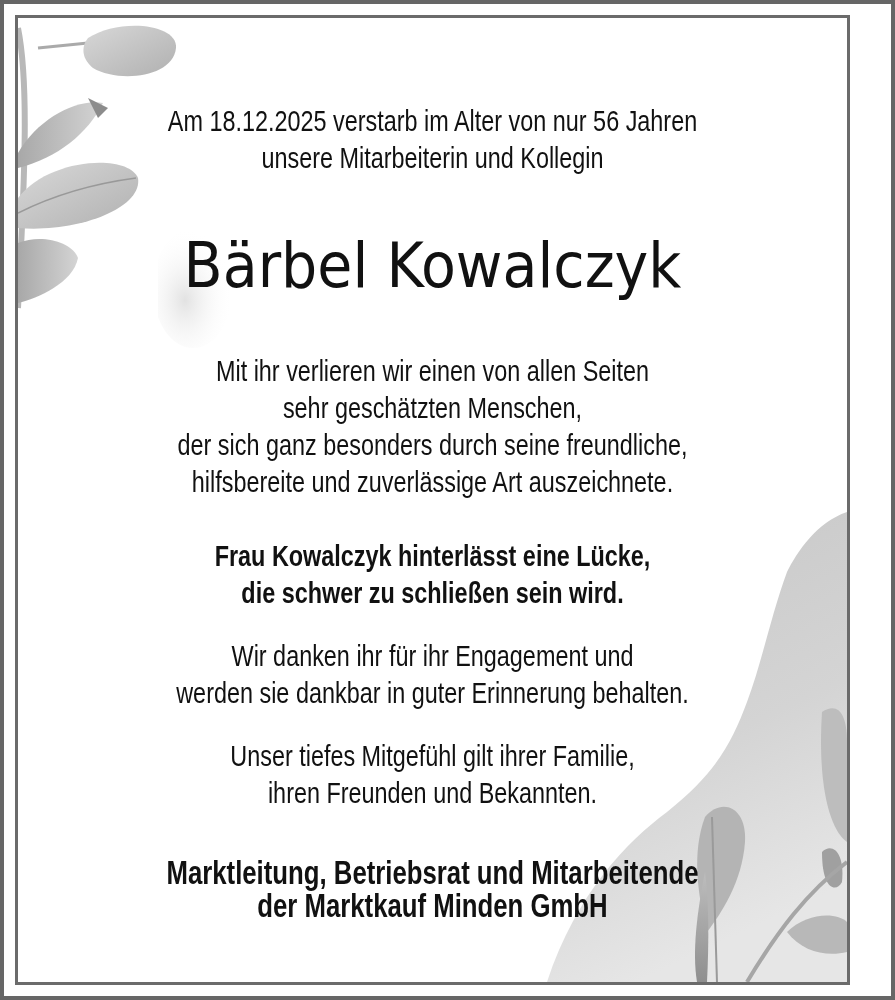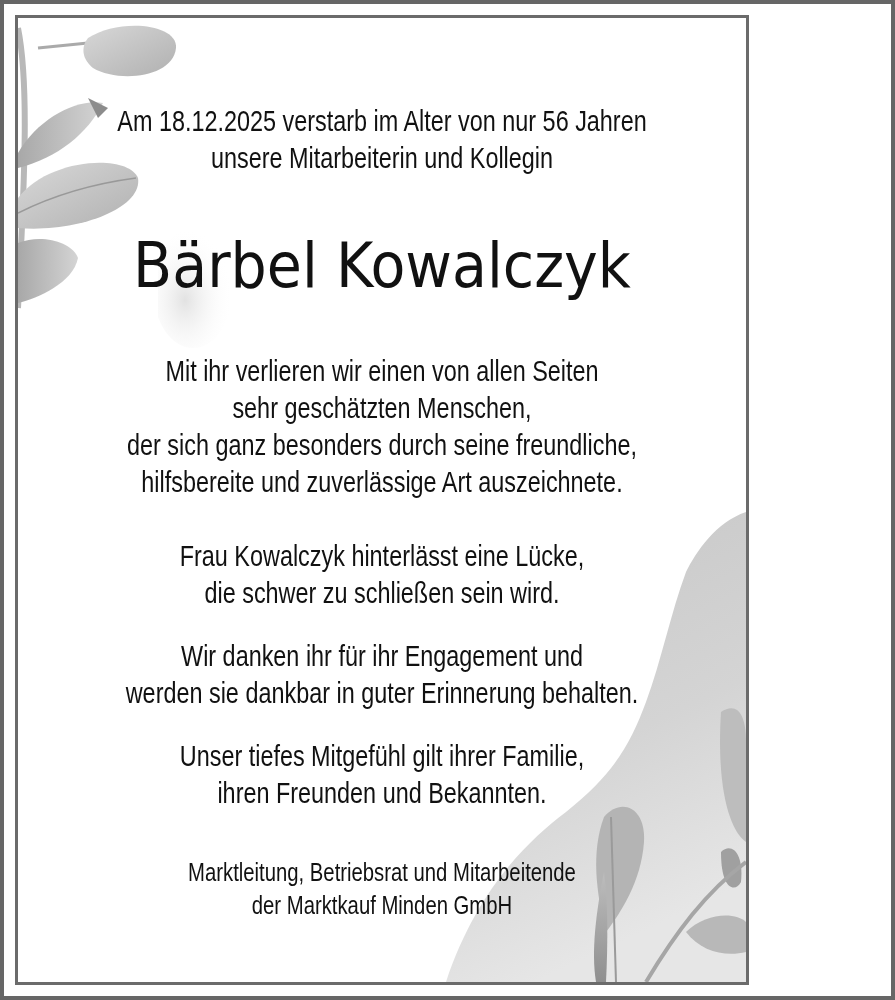--- a/index.html
+++ b/index.html
@@ -2,21 +2,21 @@
 <html><head>
   <meta charset="utf-8">
   <style>
     html, body { margin: 0; padding: 0; background: #ffffff; }
     body { width: 895px; height: 1000px; position: relative; overflow: hidden; }
     .outer-frame {
       position: absolute; left: 0; top: 0; width: 895px; height: 1000px;
       box-sizing: border-box; border: 4px solid #666666; background: #ffffff;
     }
     .inner-frame {
-      position: absolute; left: 15px; top: 15px; width: 734px; height: 970px;
+      position: absolute; left: 15px; top: 15px; width: 835px; height: 970px;
       box-sizing: border-box; border: 3px solid #6b6b6b; background: #ffffff; overflow: hidden;
     }
     .deco { position: absolute; pointer-events: none; }
     .deco-topleft { left: 0; top: 0; width: 190px; height: 300px; }
     .deco-bottomright { right: 0; bottom: 0; width: 300px; height: 470px; }
     .deco-smudge { left: 140px; top: 190px; width: 90px; height: 140px; }
     .content {
       position: absolute; left: 0; top: 0; width: 100%; text-align: center;
       color: #111111;
     }
@@ -28,24 +28,24 @@
       white-space: nowrap;
     }
     .intro { position: absolute; left: 0; right: 0; top: 84px; font-size: 30px; line-height: 37px; }
     .name {
       position: absolute; left: 0; right: 0; top: 208px;
       font-family: "DejaVu Sans", sans-serif; font-size: 62px; line-height: 80px;
       letter-spacing: 0px; color: #111111; transform: scaleX(0.92); transform-origin: center;
     }
     .para { position: absolute; left: 0; right: 0; font-size: 30px; line-height: 37px; margin-top: 19px; }
     .p1 { top: 315px; }
-    .p2 { top: 500px; }
+    .p2 { top: 500px; font-weight: bold; }
     .p3 { top: 600px; text-align: center; }
     .p4 { top: 700px; }
-    .signature { position: absolute; left: 0; right: 0; top: 838px; font-size: 26px; line-height: 33px; }
+    .signature { position: absolute; left: 0; right: 0; top: 838px; font-size: 33px; line-height: 33px; font-weight: bold; }
   </style>
 </head>
 <body>
 
 <div class="outer-frame"></div>
 
 <div class="inner-frame">
 
   <svg class="deco deco-topleft" viewBox="0 0 190 300">
     <defs>

